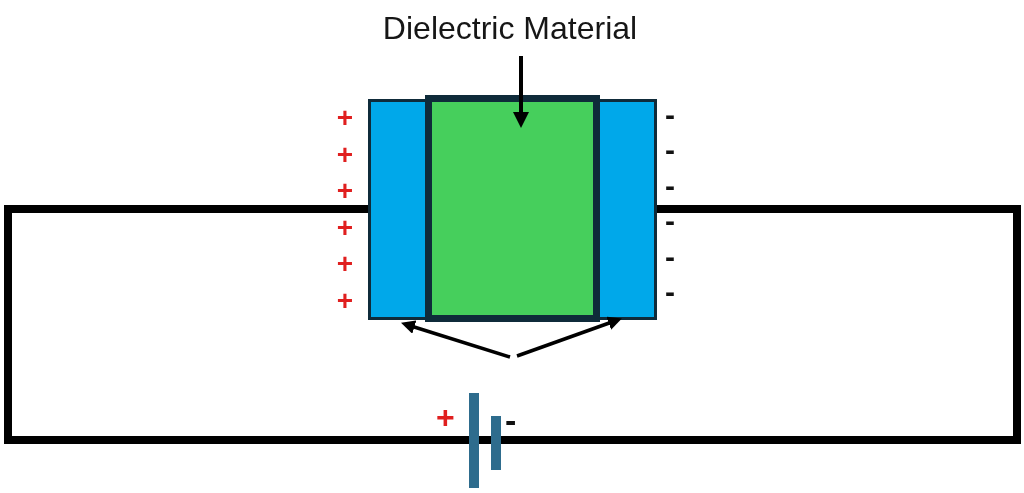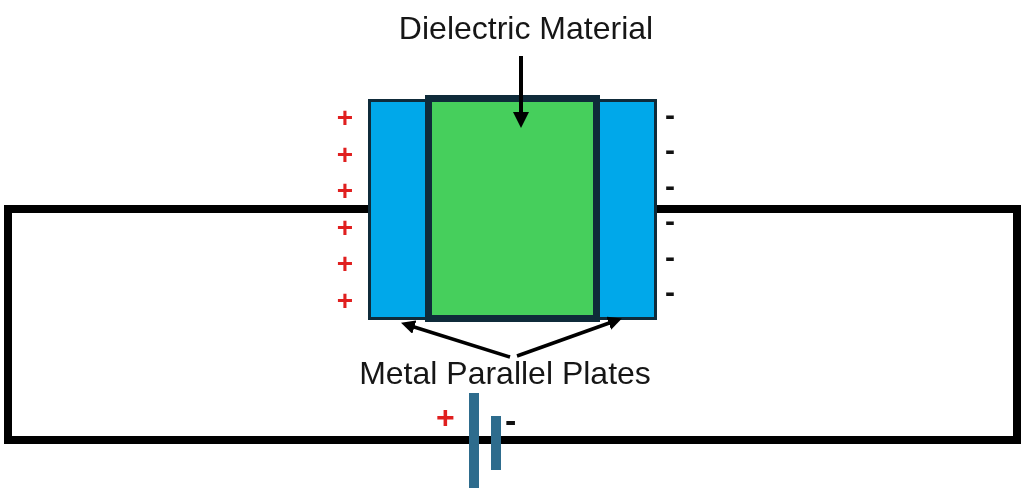--- a/index.html
+++ b/index.html
@@ -114,21 +114,21 @@
   }
   .battery-label.neg {
     left: 505px;
     top: 401px;
     font-size: 34px;
     color: #111111;
   }
   
   .diagram-title {
     position: absolute;
-    left: 376px;
+    left: 360px;
     top: 10px;
     width: 300px;
     text-align: center;
     font-size: 32px;
     line-height: 36px;
     color: #161616;
     z-index: 6;
     white-space: nowrap;
   }
   .plates-label {
@@ -183,21 +183,20 @@
     <span>-</span>
     <span>-</span>
   </div>
 
   <div class="battery-bar positive"></div>
   <div class="battery-bar negative"></div>
   <div class="battery-label pos">+</div>
   <div class="battery-label neg">-</div>
 
   <div class="diagram-title">Dielectric Material</div>
-  <div class="plates-label">Metal Parallel Plates</div>
 
   <svg class="arrow-layer" width="1024" height="493" viewBox="0 0 1024 493" xmlns="http://www.w3.org/2000/svg">
     <defs>
       <marker id="ah" viewBox="0 0 4 4" refX="1" refY="2" markerWidth="4" markerHeight="4" orient="auto">
         <path d="M0,0 L4,2 L0,4 Z" fill="#000000"></path>
       </marker>
     </defs>
 
     <line x1="521" y1="56" x2="521" y2="116" stroke="#000000" stroke-width="4" marker-end="url(#ah)"></line>
 

